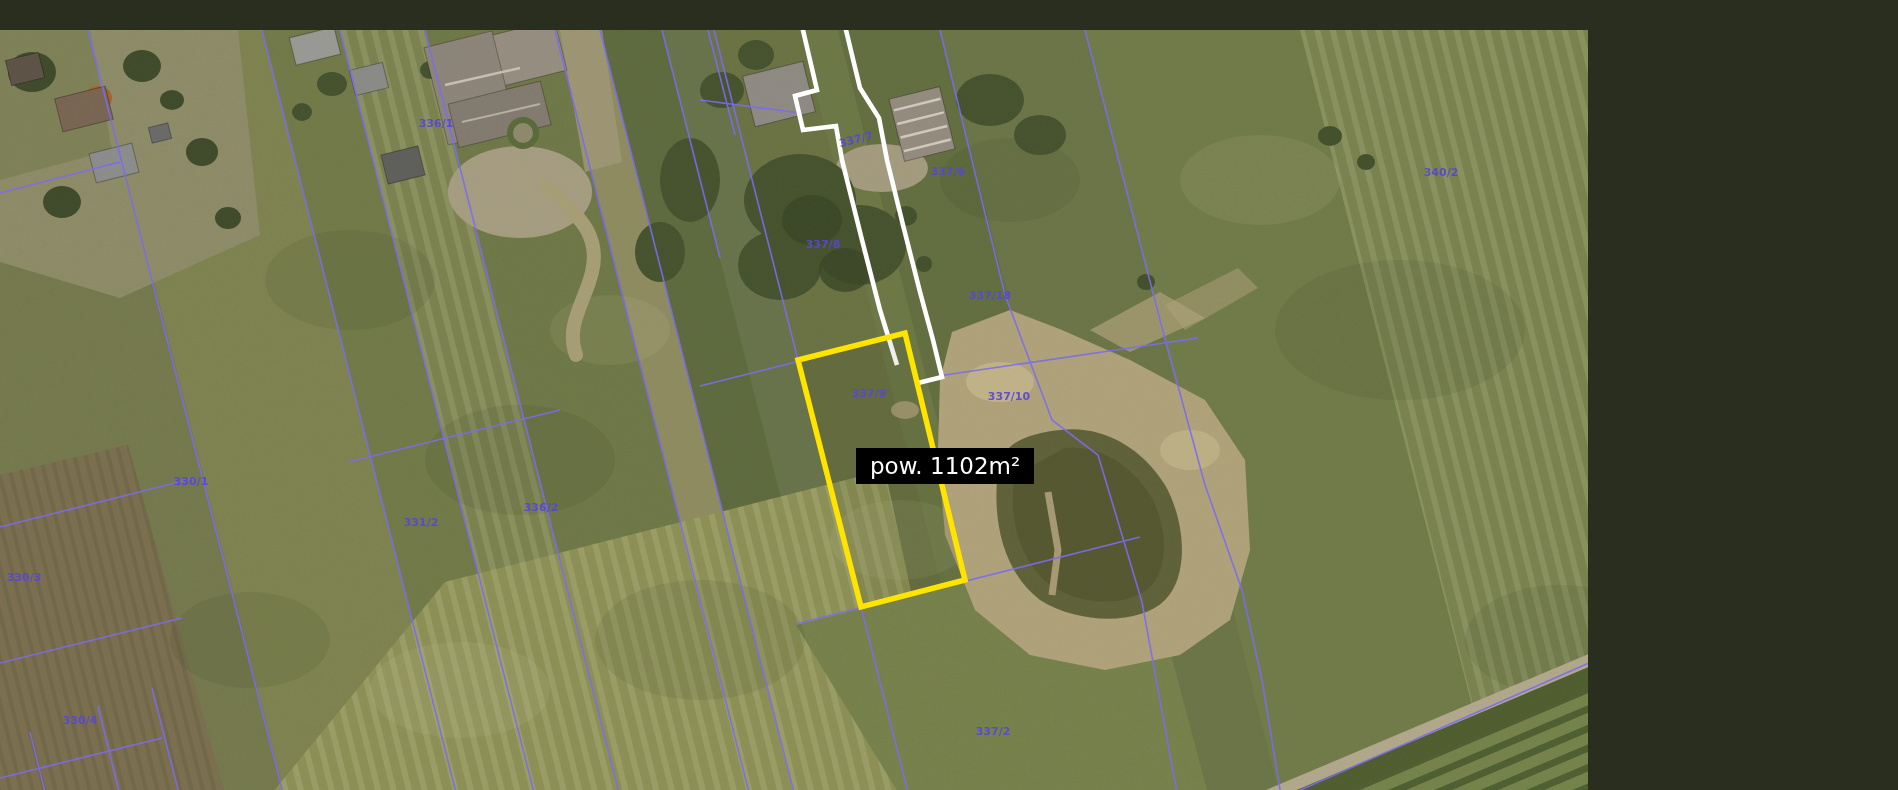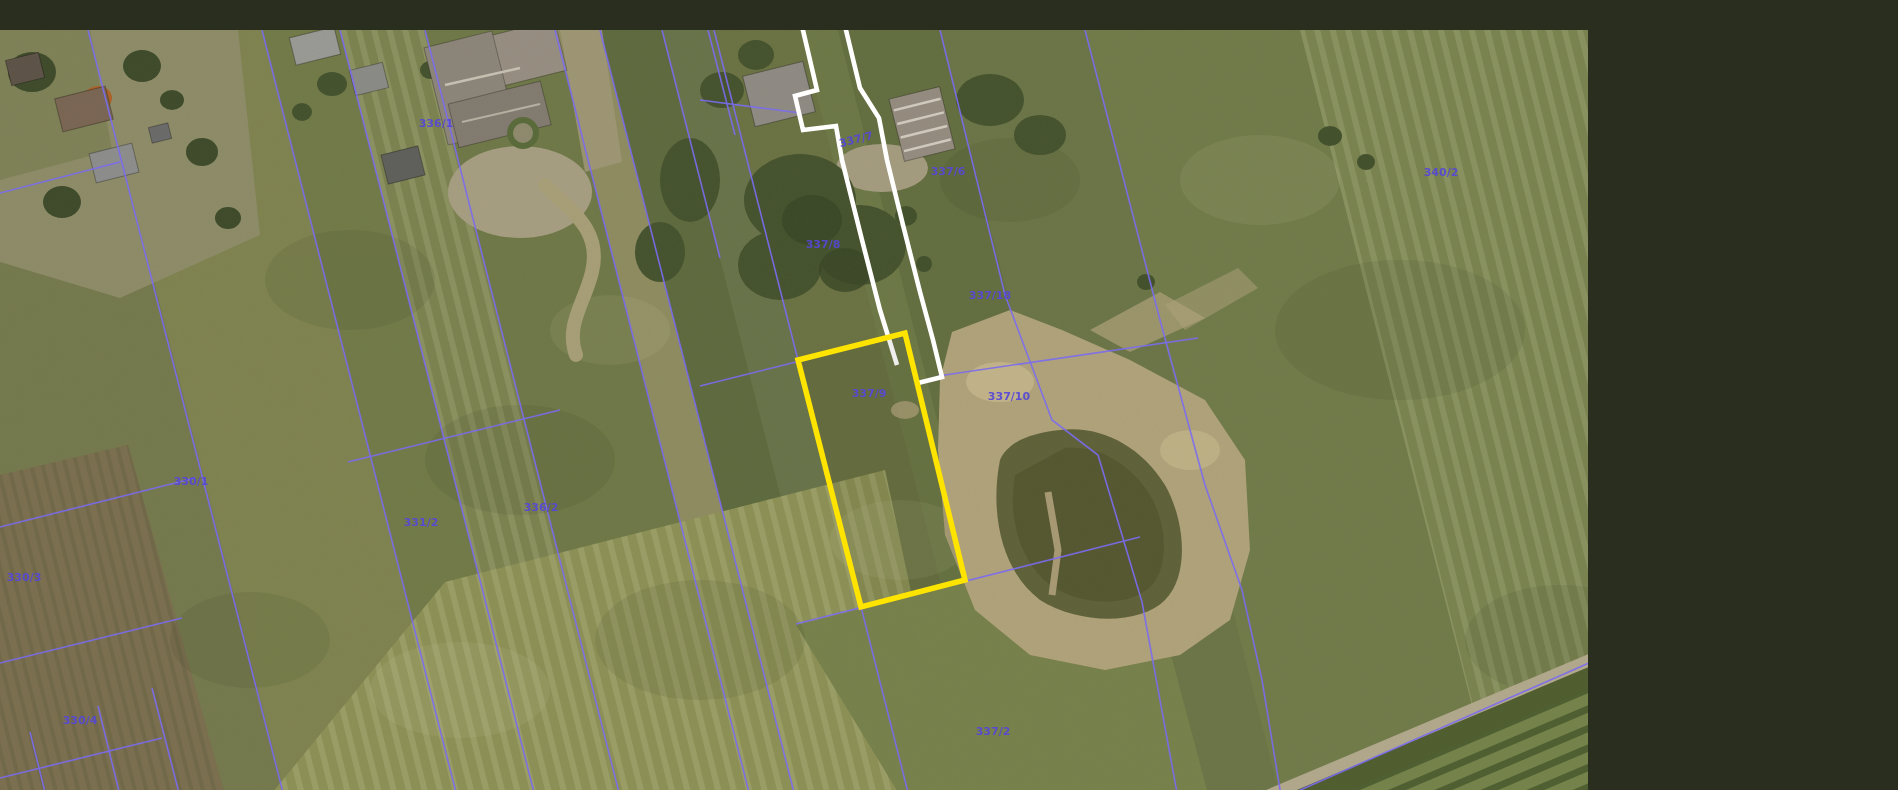--- a/index.html
+++ b/index.html
@@ -268,13 +268,16 @@
     <text class="plabel" x="1441" y="146">340/2</text>
     <text class="plabel" x="191" y="455">330/1</text>
     <text class="plabel" x="421" y="496">331/2</text>
     <text class="plabel" x="541" y="481">336/2</text>
     <text class="plabel" x="24" y="551">330/3</text>
     <text class="plabel" x="80" y="694">330/4</text>
     <text class="plabel" x="993" y="705">337/2</text>
   </g>
 </svg>
 
+<div class="area-tooltip">
+  <span>pow. 1102m²</span>
 </div>
+</div>
 
 </body></html>

